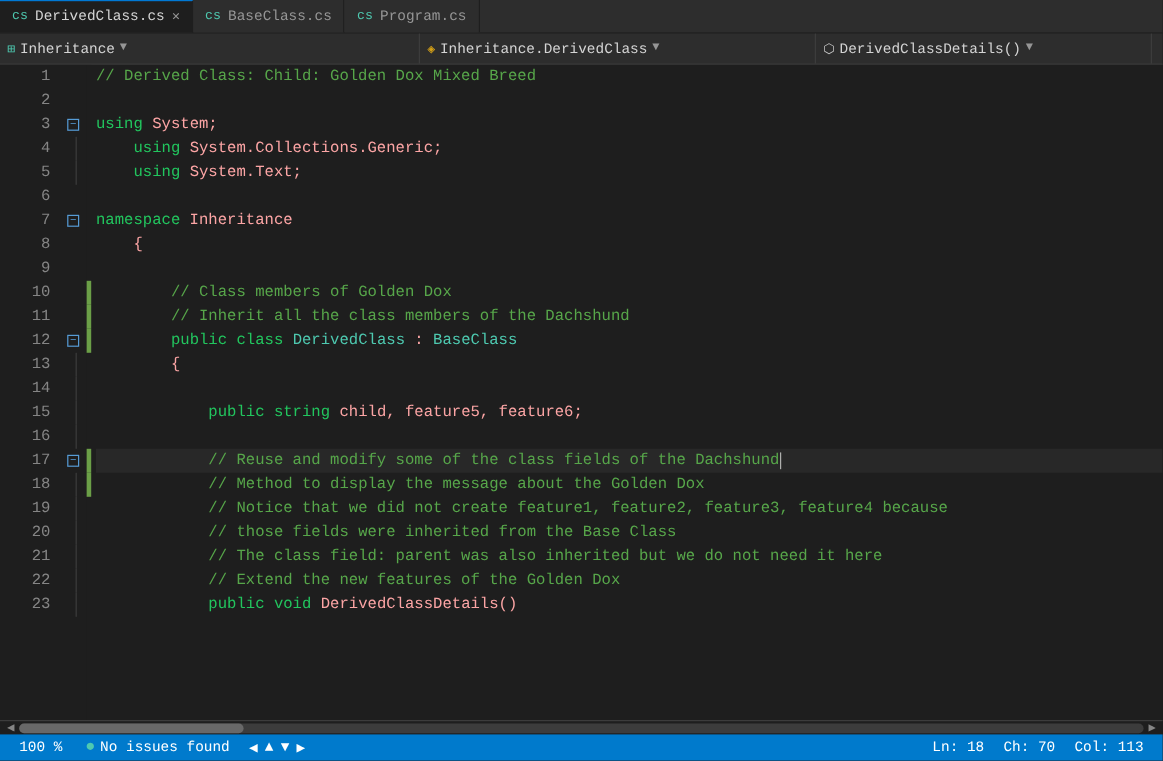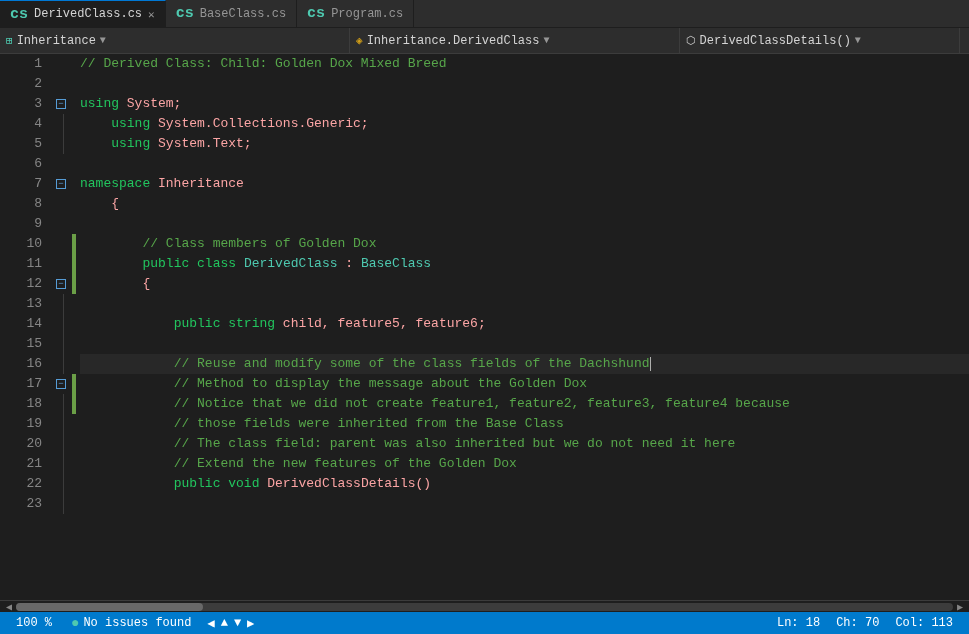--- a/index.html
+++ b/index.html
@@ -39,21 +39,21 @@
     .tab.active {
       background: #1e1e1e;
       color: #d4d4d4;
       border-top: 1px solid #0078d4;
     }
     .tab-close {
       font-size: 11px;
       color: #969696;
       cursor: pointer;
     }
-    .tab-icon-cs { color: #4ec9b0; font-size: 15px; font-weight: bold; }
+    .tab-icon-cs { color: #4ec9b0; font-size: 11px; font-weight: normal; }
 
     
     .nav-bar {
       display: flex;
       background: #2d2d2d;
       height: 26px;
       align-items: center;
       border-bottom: 1px solid #3c3c3c;
       flex-shrink: 0;
       gap: 0;
@@ -352,20 +352,21 @@
       <div class="code-line"><span class="comment">// Derived Class: Child: Golden Dox Mixed Breed</span></div>
       <div class="code-line">&nbsp;</div>
       <div class="code-line"><span class="kw-blue">using</span><span class="plain"> System;</span></div>
       <div class="code-line"><span class="plain">    </span><span class="kw-blue">using</span><span class="plain"> System.Collections.Generic;</span></div>
       <div class="code-line"><span class="plain">    </span><span class="kw-blue">using</span><span class="plain"> System.Text;</span></div>
       <div class="code-line">&nbsp;</div>
       <div class="code-line"><span class="kw-blue">namespace</span><span class="plain"> Inheritance</span></div>
       <div class="code-line"><span class="plain">    {</span></div>
       <div class="code-line">&nbsp;</div>
       <div class="code-line"><span class="plain">        </span><span class="comment">// Class members of Golden Dox</span></div>
+      <div class="code-line"><span class="plain">        </span><span class="comment">// Inherit all the class members of the Dachshund</span></div>
       <div class="code-line"><span class="plain">        </span><span class="kw-blue">public</span><span class="plain"> </span><span class="kw-blue">class</span><span class="plain"> </span><span class="class-name">DerivedClass</span><span class="plain"> : </span><span class="class-name">BaseClass</span></div>
       <div class="code-line"><span class="plain">        {</span></div>
       <div class="code-line"><span class="plain">            </span></div>
       <div class="code-line"><span class="plain">            </span><span class="kw-blue">public</span><span class="plain"> </span><span class="kw-blue">string</span><span class="plain"> child, feature5, feature6;</span></div>
       <div class="code-line">&nbsp;</div>
       <div class="code-line" style="background: rgb(40, 40, 40);"><span class="plain">            </span><span class="comment">// Reuse and modify some of the class fields of the Dachshund</span><span style="border-left: 1px solid rgb(174, 175, 173); height: 14px; display: inline-block;"></span></div>
       <div class="code-line"><span class="plain">            </span><span class="comment">// Method to display the message about the Golden Dox</span></div>
       <div class="code-line"><span class="plain">            </span><span class="comment">// Notice that we did not create feature1, feature2, feature3, feature4 because</span></div>
       <div class="code-line"><span class="plain">            </span><span class="comment">// those fields were inherited from the Base Class</span></div>
       <div class="code-line"><span class="plain">            </span><span class="comment">// The class field: parent was also inherited but we do not need it here</span></div>

